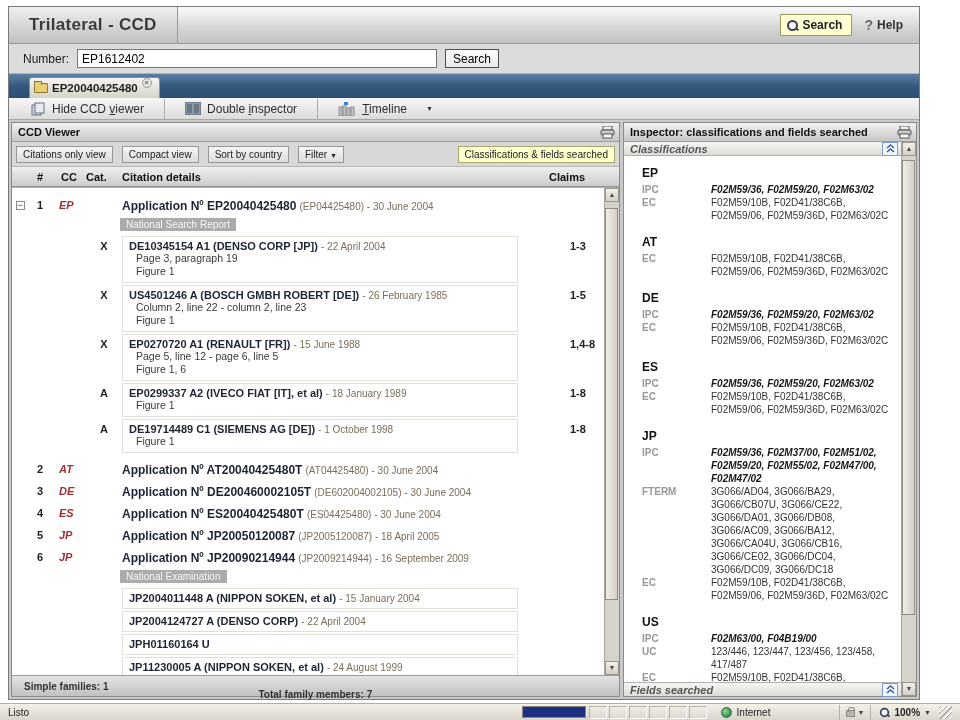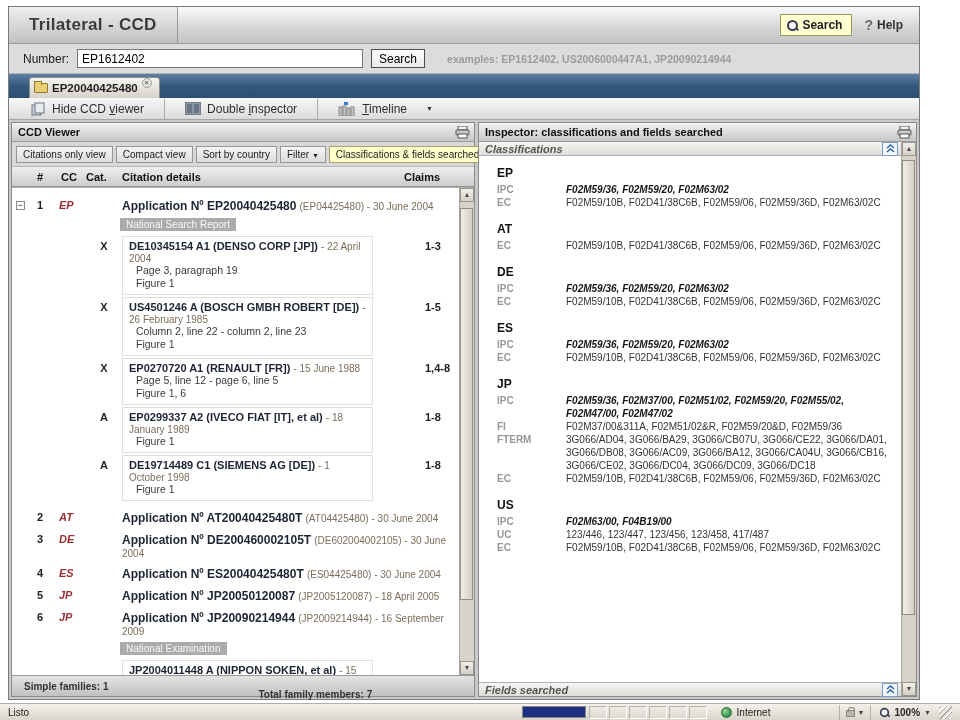--- a/index.html
+++ b/index.html
@@ -25,21 +25,21 @@
   .mag { position:relative; width:11px; height:11px; display:inline-block; }
   .mag::before { content:""; position:absolute; left:0; top:0; width:7px; height:7px;
                  border:2px solid #3c3c50; border-radius:50%; background:#f5f5ff; }
   .mag::after { content:""; position:absolute; left:8px; top:8px; width:4px; height:2px;
                 background:#3c3c50; transform:rotate(45deg); }
 
   
   .number-row { height:30px; background:#dcdcdc; border-bottom:1px solid #b3b3b3;
                 display:flex; align-items:center; padding-left:14px; gap:8px; flex:0 0 auto; }
   .number-label { font-size:12px; color:#1a1a1a; }
-  .number-input { width:286px; height:19px; border:1px solid #767676; font:12px "Liberation Sans",sans-serif; padding:1px 4px; }
+  .number-input { width:360px; height:19px; border:1px solid #767676; font:12px "Liberation Sans",sans-serif; padding:1px 4px; }
   .search-small { border:1px solid #4d4d4d; background:linear-gradient(#fdfdfd,#e9e9e9);
                   font:12px "Liberation Sans",sans-serif; padding:1px 7px; height:19px; cursor:default; }
   .examples { color:#9b9b9b; font-size:10.5px; margin-left:14px; font-weight:bold; }
 
   
   .tab-bar { height:24px; background:linear-gradient(#5d81a3,#33587c 50%,#2c5073);
              display:flex; align-items:flex-end; padding-left:20px; flex:0 0 auto; }
   .doc-tab { height:21px; background:linear-gradient(#f5f4f0,#d6d3ca); border:1px solid #8f8f8f;
              border-bottom:none; border-radius:3px 3px 0 0; display:flex; align-items:center;
              gap:4px; padding:0 7px 0 4px; font-size:11.5px; font-weight:bold; color:#1e1e1e; cursor:default; }
@@ -52,29 +52,29 @@
   
   .main-toolbar { height:22px; background:linear-gradient(#f7f7f7,#dbdbdb); border-bottom:1px solid #a6a6a6;
                   display:flex; align-items:center; padding-left:12px; flex:0 0 auto; }
   .tb-btn { display:flex; align-items:center; gap:6px; padding:4px 10px; font-size:12px; color:#2e2e2e; cursor:default; }
   .tb-sep { width:1px; height:20px; background:#adadad; margin:0 10px; }
   .u { text-decoration:underline; }
   .tb-caret { font-size:7px; color:#333; padding:4px 7px; margin-left:2px; cursor:default; }
 
   
   .content { flex:1; display:flex; background:#c9c9c9; padding:2px 2px 2px 2px; gap:3px; min-height:0; }
-  .ccd-panel { width:464px; display:flex; flex-direction:column; border:1px solid #8b8b8b; background:#d2d2d2; min-height:0; }
+  .ccd-panel { width:609px; display:flex; flex-direction:column; border:1px solid #8b8b8b; background:#d2d2d2; min-height:0; }
   .inspector-panel { flex:1; display:flex; flex-direction:column; border:1px solid #8b8b8b; background:#d2d2d2; min-height:0; }
 
   .panel-head { height:19px; background:linear-gradient(#f1f1f1,#c7c7c7); border-bottom:1px solid #9c9c9c;
                 display:flex; align-items:center; padding:0 4px 0 6px; font-size:11px; font-weight:bold; color:#111; flex:0 0 auto; }
   .panel-head .spacer { flex:1; }
 
   .view-toolbar { height:25px; background:#d8d8d8; border-bottom:1px solid #b7b7b7;
-                  display:flex; align-items:center; gap:3px; padding:0 4px; flex:0 0 auto; }
+                  display:flex; align-items:center; gap:9px; padding:0 4px; flex:0 0 auto; }
   .v-btn { font-size:10px; color:#222; background:linear-gradient(#f5f5f5,#dcdcdc); border:1px solid #979797;
            padding:2px 6px; cursor:default; white-space:nowrap; }
   .v-caret { font-size:7px; }
   .v-highlight { margin-left:auto; background:#ffffcc; border:1px solid #a6a66e; font-size:10px;
                  padding:2px 6px; color:#222; cursor:default; white-space:nowrap; }
 
   .table-head { height:20px; background:linear-gradient(#efefef,#cccccc); border-bottom:1px solid #979797;
                 display:grid; grid-template-columns:16px 24px 34px 36px 1fr 78px; align-items:center;
                 font-size:11px; font-weight:bold; color:#111; flex:0 0 auto; }
   .th-num { text-align:center; }
@@ -171,21 +171,20 @@
         <span class="qmark">?</span>
         <span>Help</span>
       </div>
     </div>
   </div>
 
   <div class="number-row">
     <span class="number-label">Number:</span>
     <input class="number-input" value="EP1612402" style="">
     <button class="search-small">Search</button>
-    <span class="examples">examples: EP1612402, US2006000447A1, JP20090214944</span>
   </div>
 
   <div class="tab-bar">
     <div class="doc-tab">
       <span class="folder-icon"></span>
       <span>EP20040425480</span>
       <span class="tab-close">×</span>
     </div>
   </div>
 
@@ -528,24 +527,20 @@
   </div>
 
   <div class="class-group">
     <div class="group-country">JP</div>
     <div>
   <div class="class-entry">
     <div class="entry-label">IPC</div>
     <div class="entry-value emph">F02M59/36, F02M37/00, F02M51/02, F02M59/20, F02M55/02, F02M47/00, F02M47/02</div>
   </div>
 
-  <div class="class-entry">
-    <div class="entry-label">FI</div>
-    <div class="entry-value">F02M37/00&amp;311A, F02M51/02&amp;R, F02M59/20&amp;D, F02M59/36</div>
-  </div>
 
   <div class="class-entry">
     <div class="entry-label">FTERM</div>
     <div class="entry-value">3G066/AD04, 3G066/BA29, 3G066/CB07U, 3G066/CE22, 3G066/DA01, 3G066/DB08, 3G066/AC09, 3G066/BA12, 3G066/CA04U, 3G066/CB16, 3G066/CE02, 3G066/DC04, 3G066/DC09, 3G066/DC18</div>
   </div>
 
   <div class="class-entry">
     <div class="entry-label">EC</div>
     <div class="entry-value">F02M59/10B, F02D41/38C6B, F02M59/06, F02M59/36D, F02M63/02C</div>
   </div>

